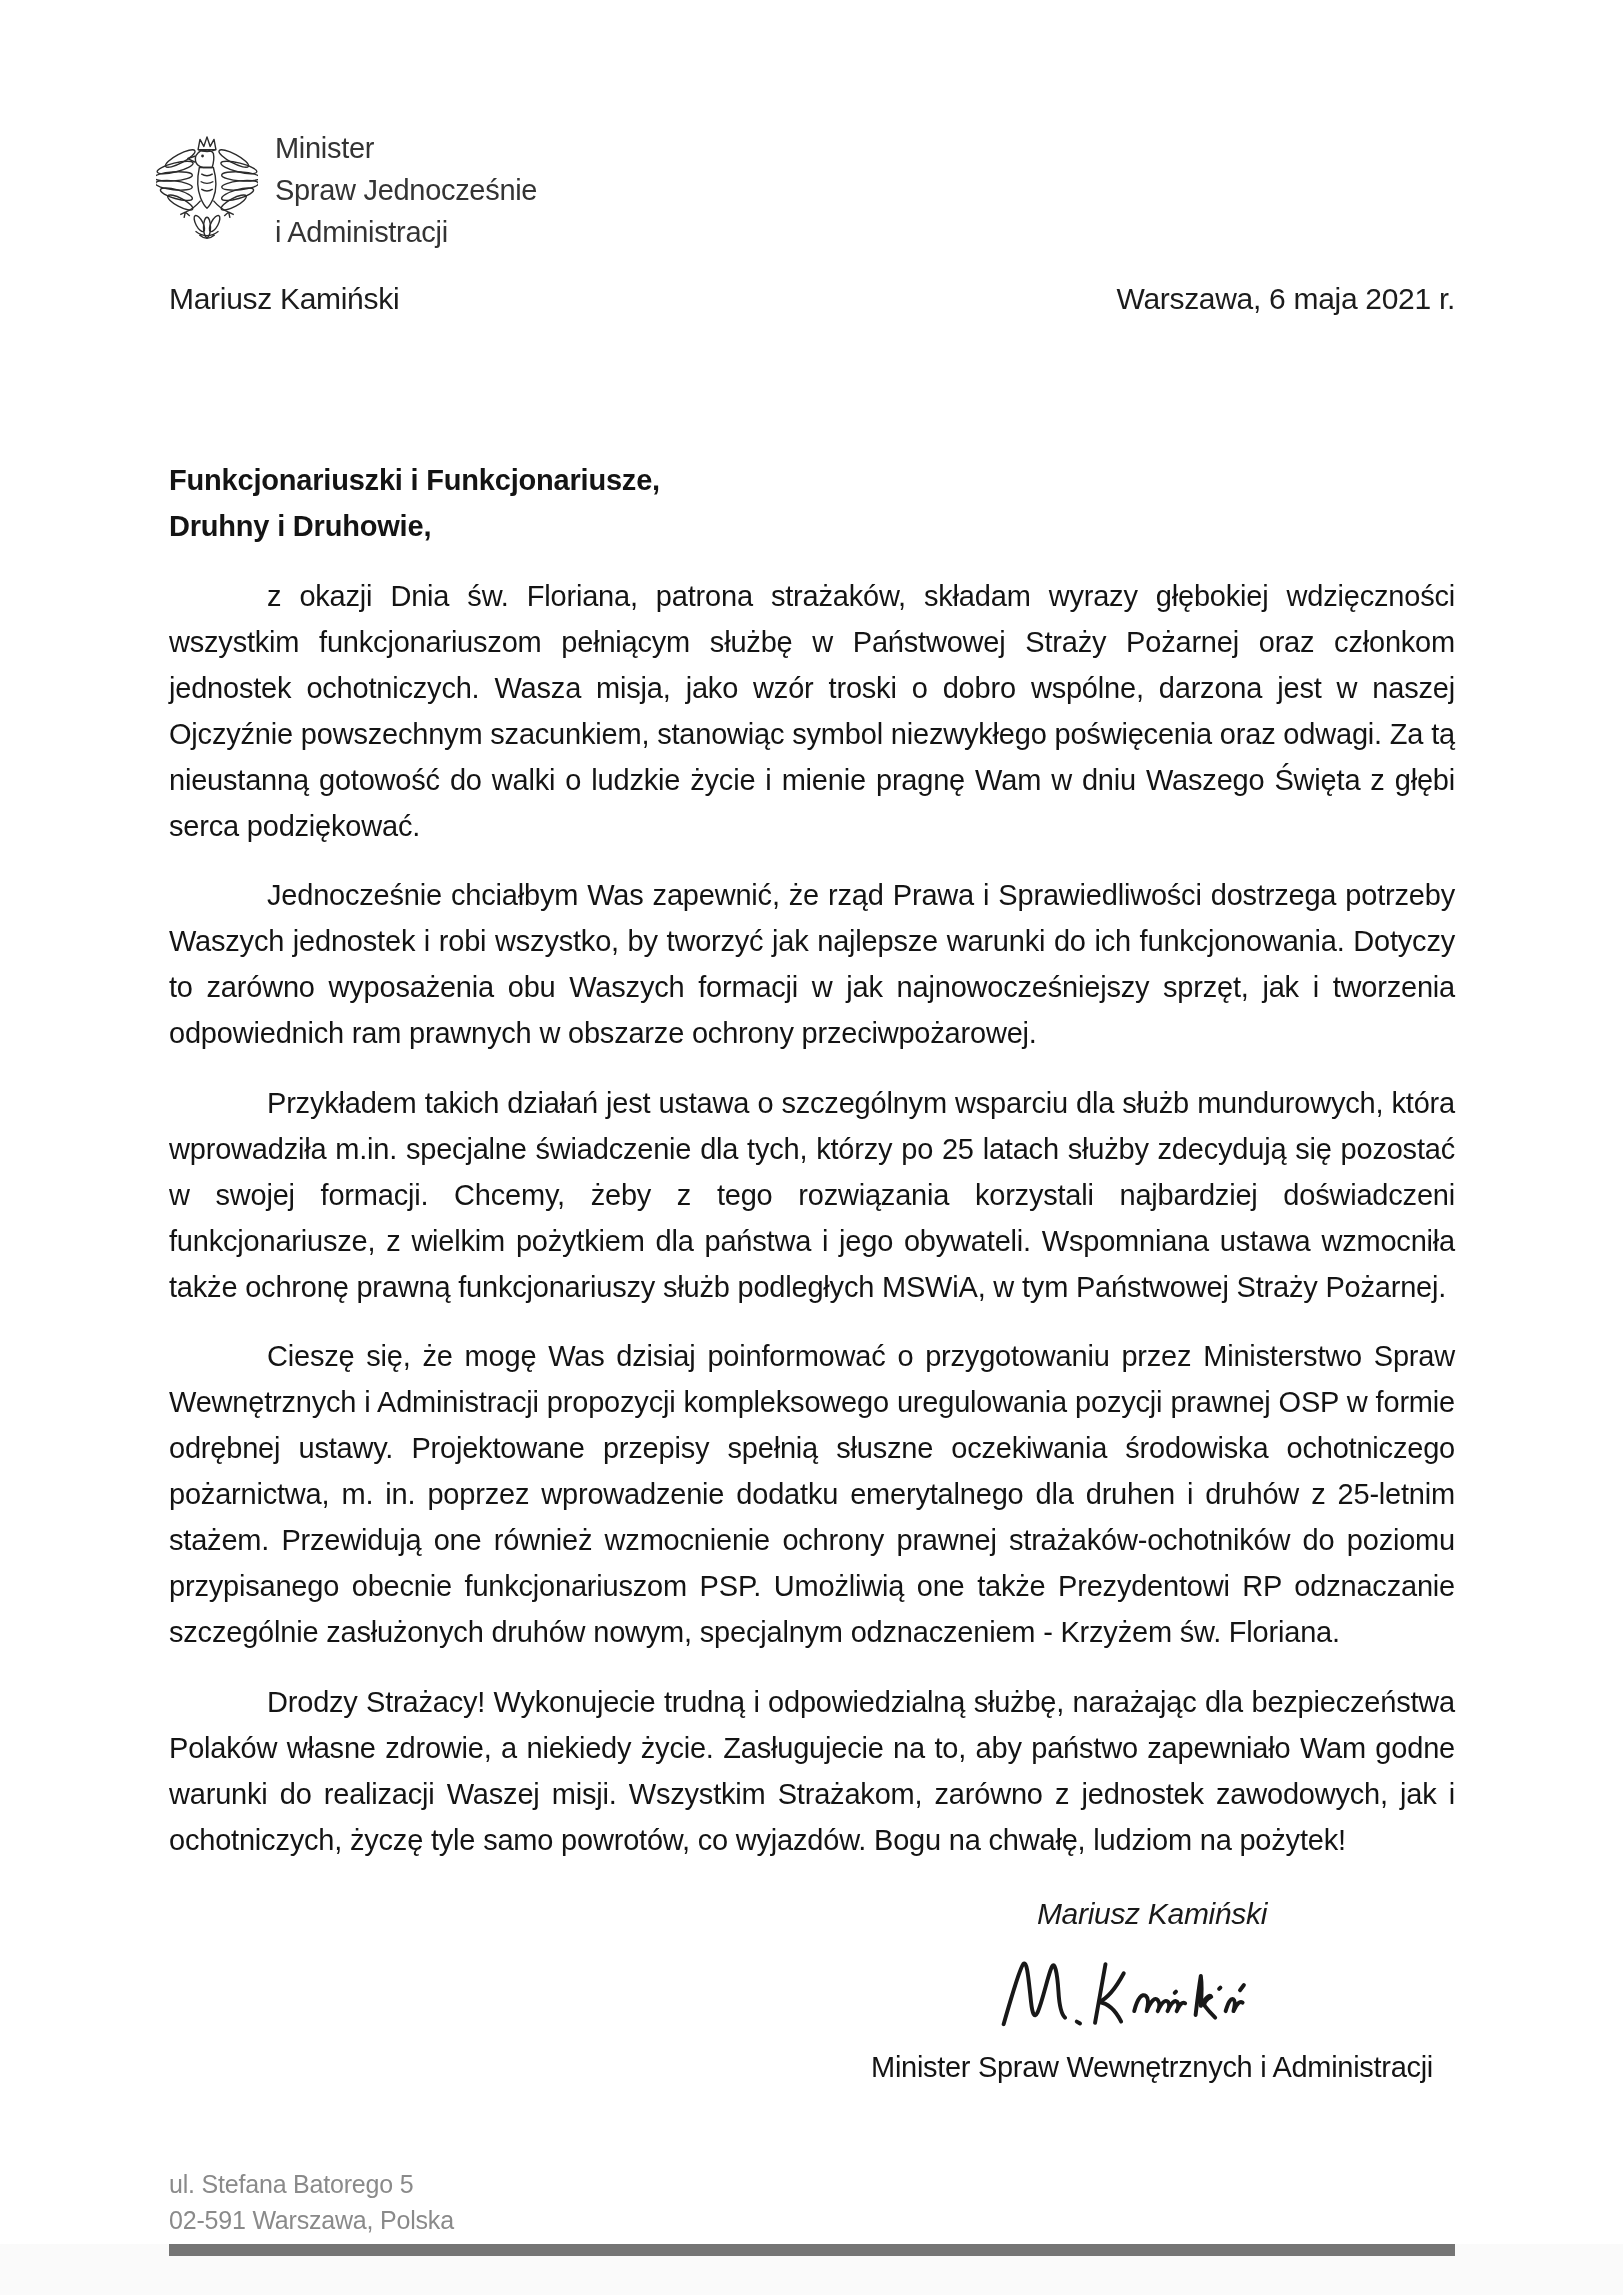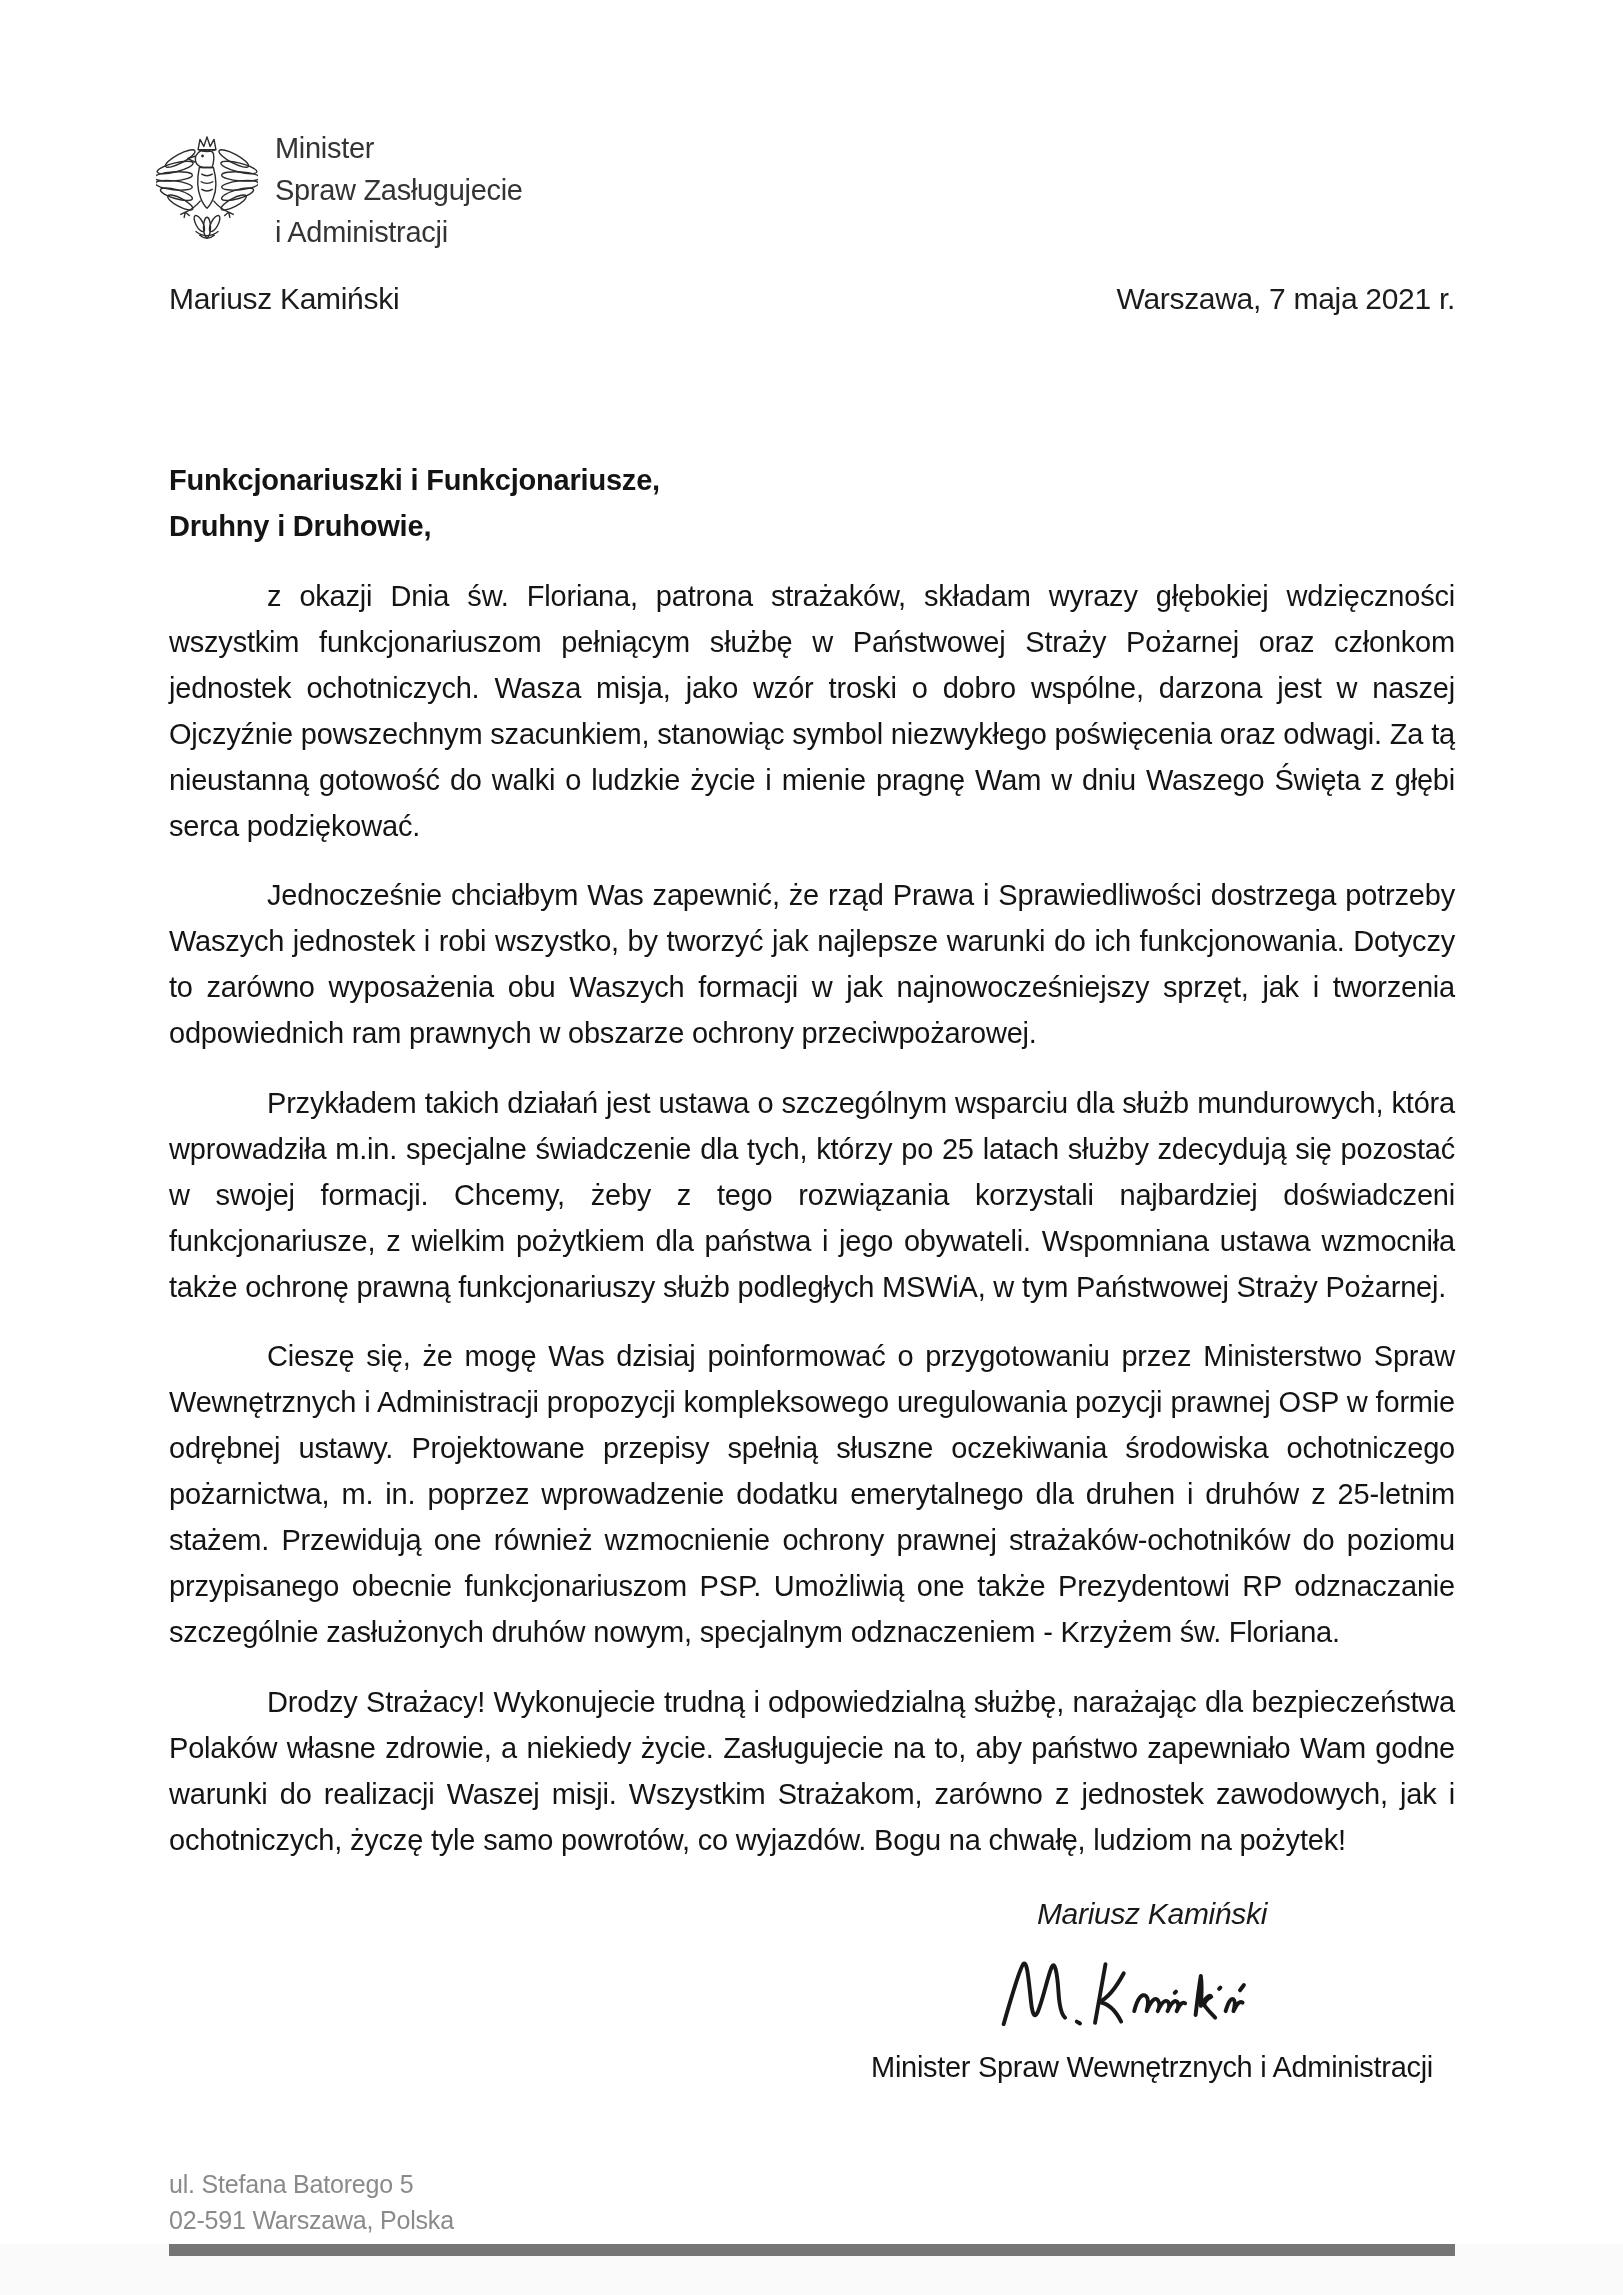--- a/index.html
+++ b/index.html
@@ -107,27 +107,27 @@
     <path d="M90,104 Q102,118 114,122 M114,122 l8,4 M114,122 l2,9 M114,122 l-7,6"></path>
 
     <ellipse cx="68" cy="140" rx="14" ry="5.5" transform="rotate(62 68 140)"></ellipse>
     <ellipse cx="80" cy="146" rx="16" ry="5.5" transform="rotate(90 80 146)"></ellipse>
     <ellipse cx="92" cy="140" rx="14" ry="5.5" transform="rotate(-62 92 140)"></ellipse>
     <path d="M62,152 Q80,166 98,152 M68,158 Q80,168 92,158"></path>
   </svg>
 
   <div class="ministry-title">
     <div>Minister</div>
-    <div>Spraw Zasługujecie</div>
+    <div>Spraw Jednocześnie</div>
     <div>i Administracji</div>
   </div>
 
   <div class="header-row">
     <span>Mariusz Kamiński</span>
-    <span>Warszawa, 7 maja 2021 r.</span>
+    <span>Warszawa, 6 maja 2021 r.</span>
   </div>
 
   <div class="body-text">
     <div class="salutation">
       <div>Funkcjonariuszki i Funkcjonariusze,</div>
       <div>Druhny i Druhowie,</div>
     </div>
     <p>z okazji Dnia św. Floriana, patrona strażaków, składam wyrazy głębokiej wdzięczności wszystkim funkcjonariuszom pełniącym służbę w Państwowej Straży Pożarnej oraz członkom jednostek ochotniczych. Wasza misja, jako wzór troski o dobro wspólne, darzona jest w naszej Ojczyźnie powszechnym szacunkiem, stanowiąc symbol niezwykłego poświęcenia oraz odwagi. Za tą nieustanną gotowość do walki o ludzkie życie i mienie pragnę Wam w dniu Waszego Święta z głębi serca podziękować.</p>
     <p>Jednocześnie chciałbym Was zapewnić, że rząd Prawa i Sprawiedliwości dostrzega potrzeby Waszych jednostek i robi wszystko, by tworzyć jak najlepsze warunki do ich funkcjonowania. Dotyczy to zarówno wyposażenia obu Waszych formacji w jak najnowocześniejszy sprzęt, jak i tworzenia odpowiednich ram prawnych w obszarze ochrony przeciwpożarowej.</p>
     <p>Przykładem takich działań jest ustawa o szczególnym wsparciu dla służb mundurowych, która wprowadziła m.in. specjalne świadczenie dla tych, którzy po 25 latach służby zdecydują się pozostać w swojej formacji. Chcemy, żeby z tego rozwiązania korzystali najbardziej doświadczeni funkcjonariusze, z wielkim pożytkiem dla państwa i jego obywateli. Wspomniana ustawa wzmocniła także ochronę prawną funkcjonariuszy służb podległych MSWiA, w tym Państwowej Straży Pożarnej.</p>

